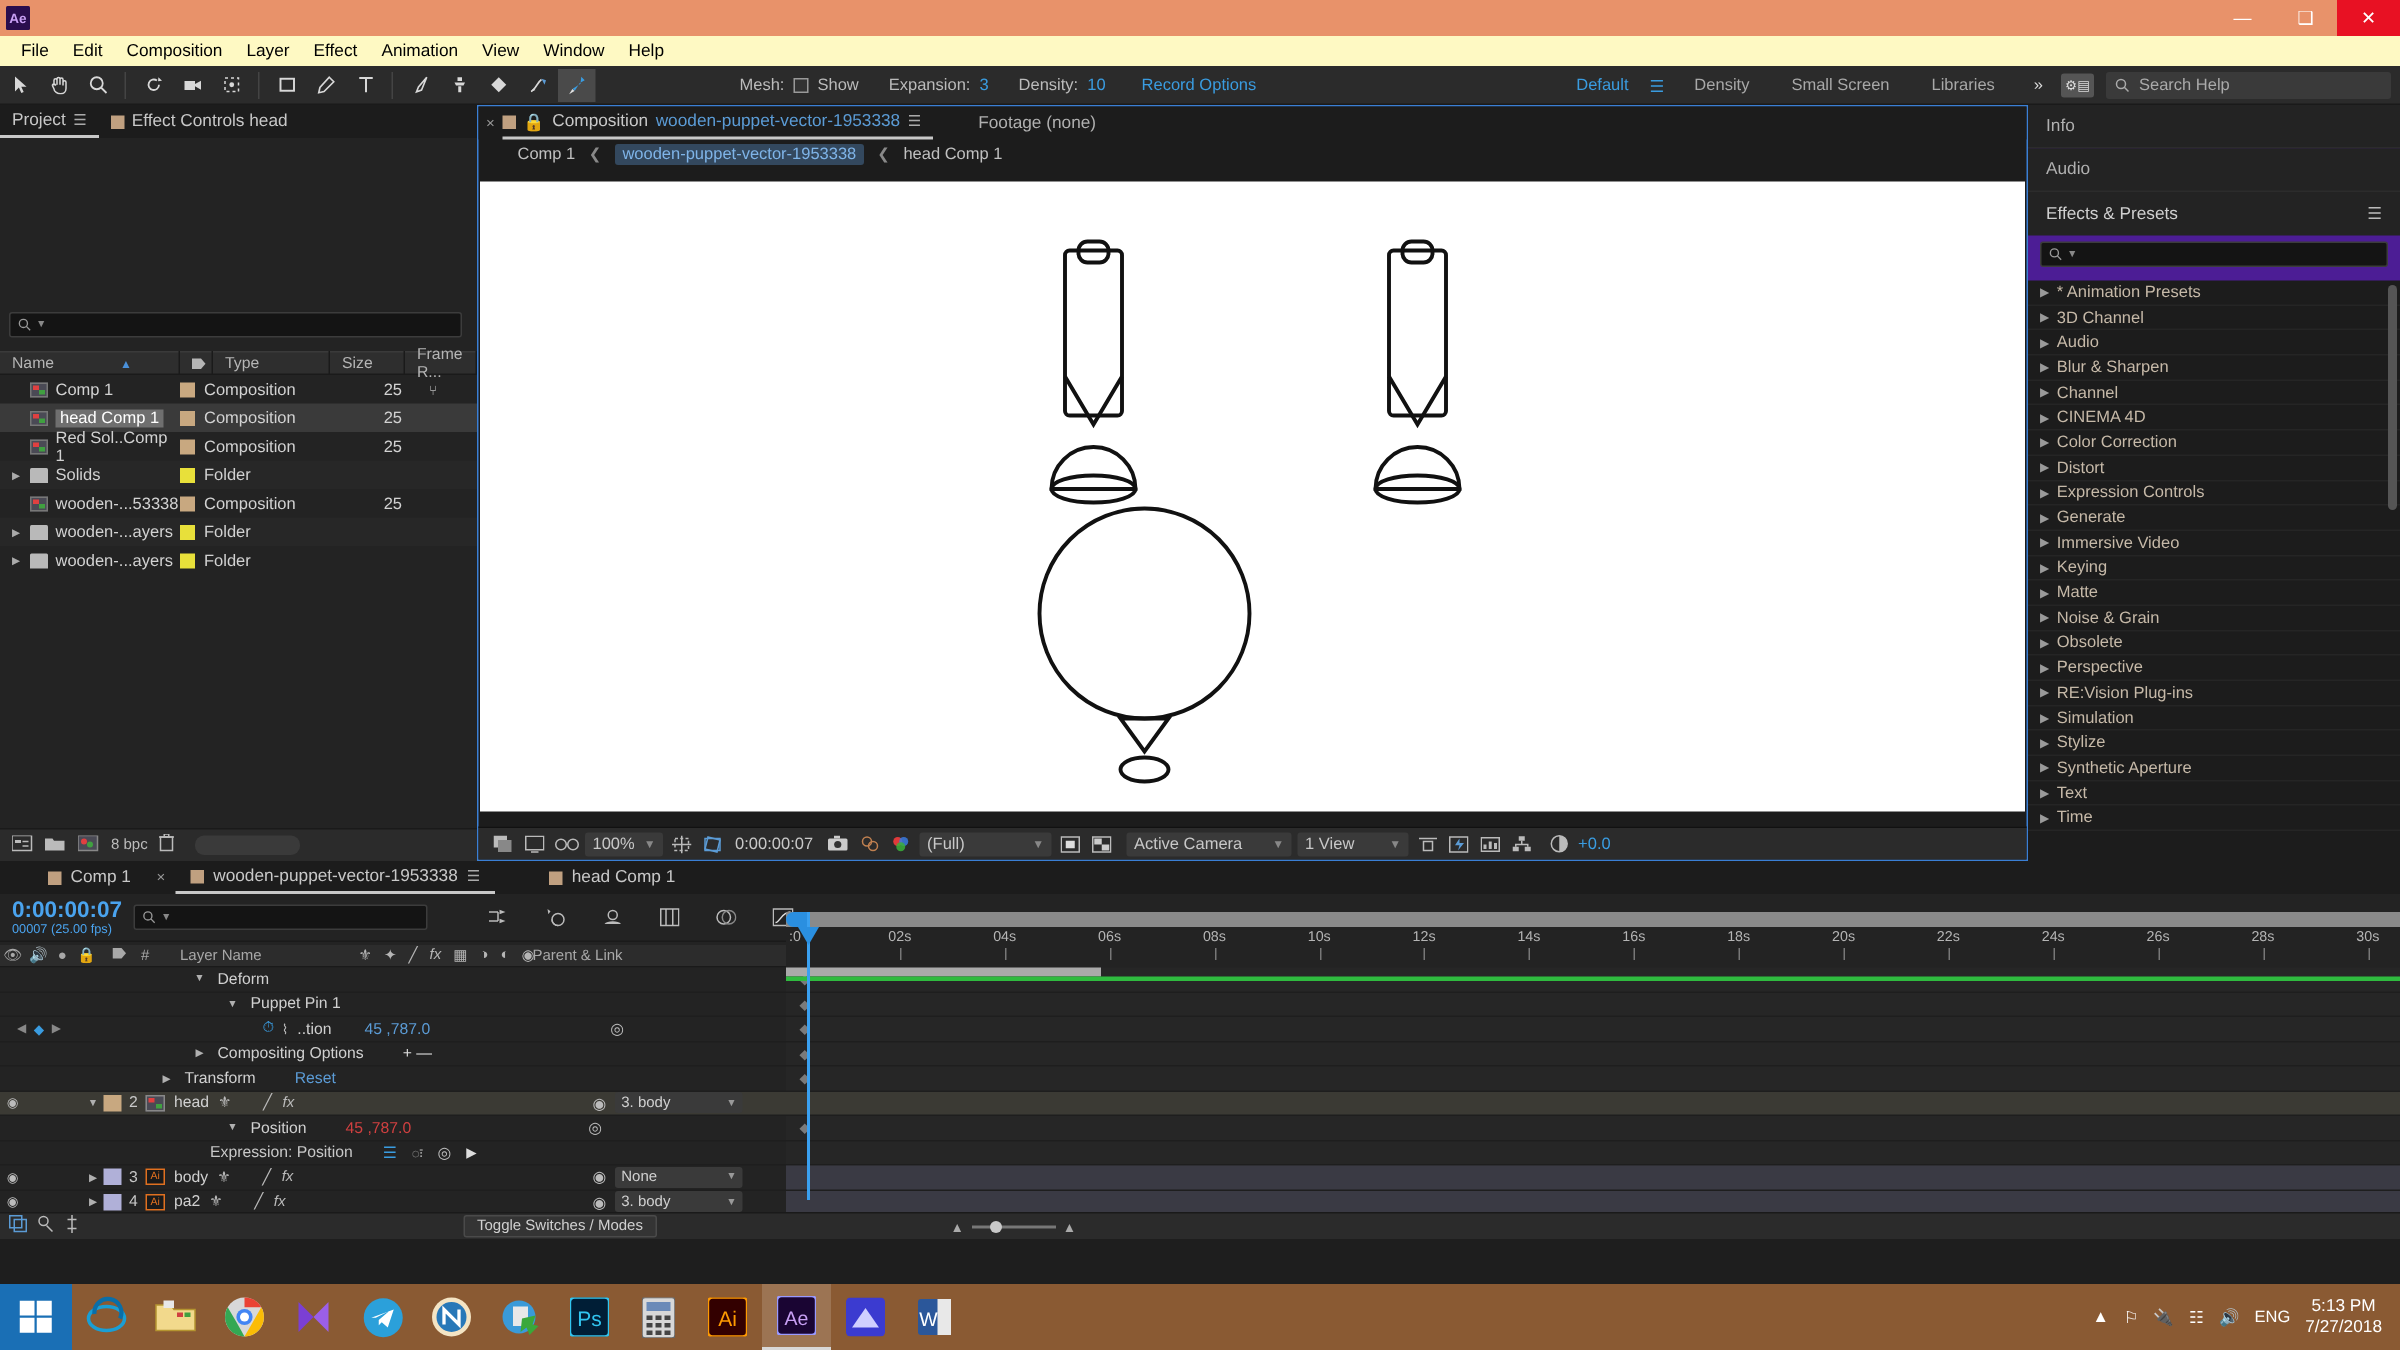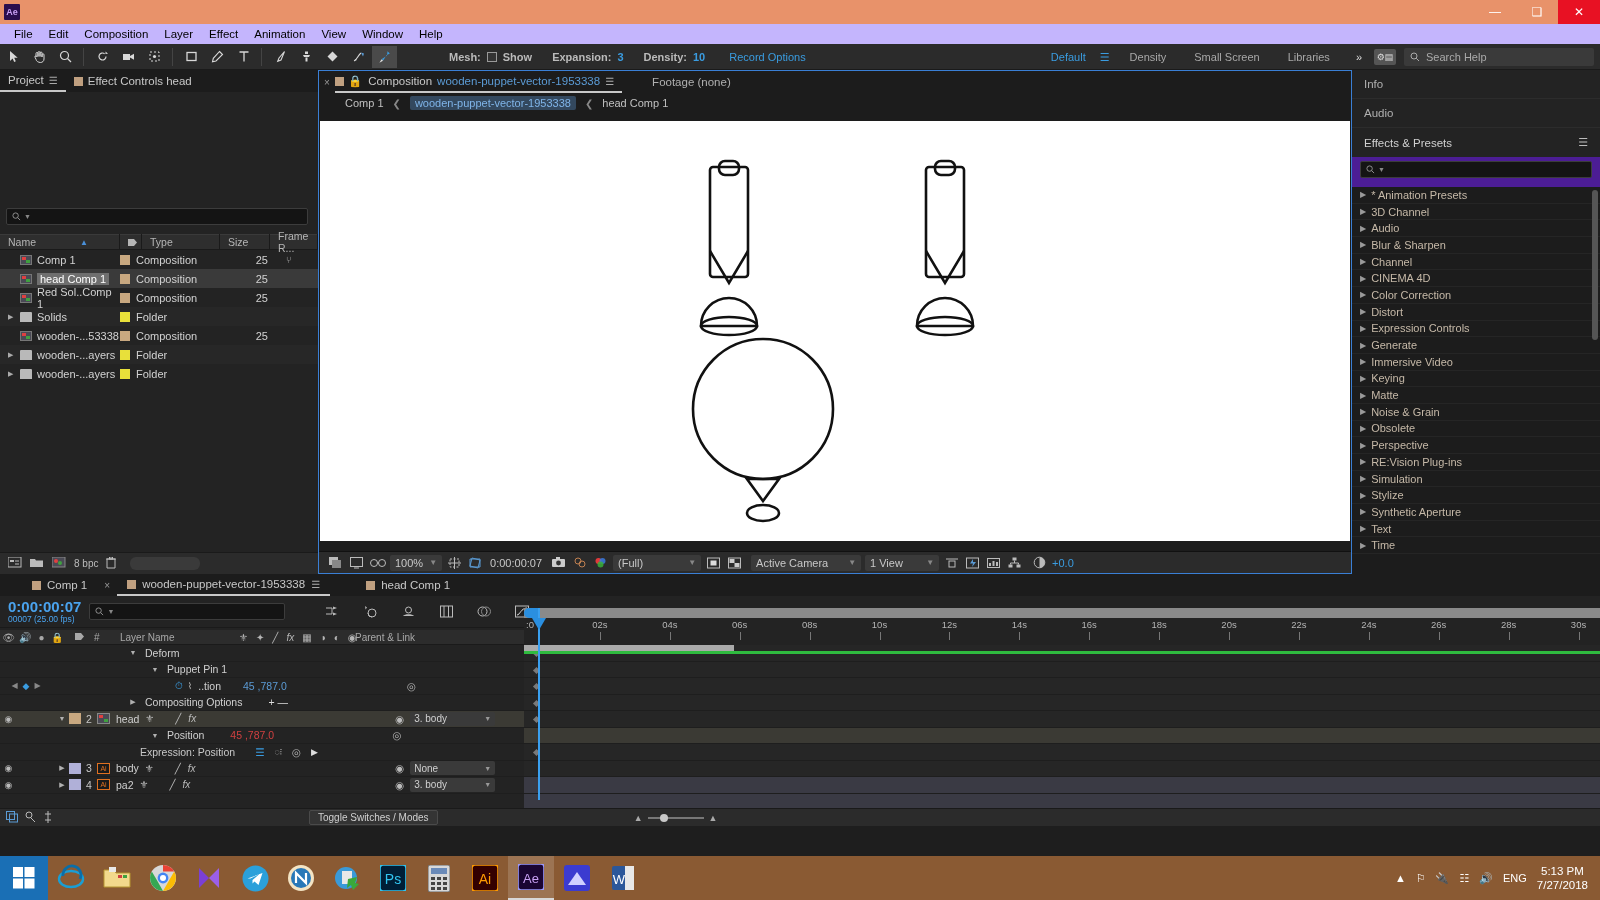--- a/index.html
+++ b/index.html
@@ -15,34 +15,34 @@
     justify-content:center; font-weight:bold; border-radius:1px; }
   #title-text { position:absolute; left:0; right:0; text-align:center;
     font-size:12.5px; color:#1b1b1b; }
   #win-btns { position:absolute; right:0; top:0; height:24px; display:flex; }
   .wb { width:42px; height:24px; display:flex; align-items:center;
     justify-content:center; color:#fff; font-size:12px; }
   .wb.close { background:#e81123; }
 
   
   #menubar { position:absolute; left:0; top:24px; width:1600px; height:20px;
-    background:#c4b5fd; display:flex; align-items:center; padding-left:6px; }
+    background:#fef9c3; display:flex; align-items:center; padding-left:6px; }
   .menu-item { font-size:11.5px; color:#000; padding:2px 8px; }
 
   
   #toolbar { position:absolute; left:0; top:44px; width:1600px; height:26px;
     background:#2b2b2b; display:flex; align-items:center;
     border-bottom:1px solid #1a1a1a; }
   .tool { width:25px; height:22px; display:flex; align-items:center;
     justify-content:center; color:#ccc; font-size:13px; margin-left:1px; }
   .tool.active { background:#4a4a4a; color:#fff; }
   .tool svg { display:block; }
   .tsep { width:1px; height:18px; background:#444; margin:0 5px; }
-  #mesh-group { display:flex; align-items:center; margin-left:52px;
-    font-size:11px; color:#bbb; gap:6px;font-weight:bold; }
+  #mesh-group { display:flex; align-items:center; margin-left:96px;
+    font-size:11px; color:#bbb; gap:6px; }
   .mesh-cb { width:10px; height:10px; border:1px solid #999; background:#333;
     display:inline-block; vertical-align:middle; }
   .blue { color:#3a9ce0; }
   #record-opt { color:#3a9ce0; font-size:11px; margin-left:24px; }
   #ws-group { position:absolute; right:0; top:0; height:26px; display:flex;
     align-items:center; font-size:11px; color:#a8a8a8; }
   .ws { padding:0 14px; }
   .ws.sel { color:#3a9ce0; }
   #search-help { width:190px; height:18px; background:#3a3a3a; border-radius:2px;
     display:flex; align-items:center; padding-left:6px; gap:6px;
@@ -927,20 +927,26 @@
         <span>..tion</span>
         <span class="bluval" style="margin-left: 22px;">45 ,787.0</span>
         <span style="margin-left: 120px; color: rgb(187, 187, 187);">◎</span>
       </div>
       <div class="lrow">
         <span style="width: 126px;"></span>
         <span class="tri2">▶</span>
         <span style="margin-left: 5px;">Compositing Options</span>
         <span style="margin-left: 26px; color: rgb(221, 221, 221);">+ —</span>
       </div>
+      <div class="lrow">
+        <span style="width: 104px;"></span>
+        <span class="tri2">▶</span>
+        <span style="margin-left: 5px;">Transform</span>
+        <span style="margin-left: 26px; color: rgb(91, 155, 213);">Reset</span>
+      </div>
       <div class="lrow hl" style="position: relative;">
         <span class="eye">◉</span>
         <span class="spacer"></span>
         <span class="tri2">▼</span>
         <span class="lsw" style="background: rgb(200, 168, 128);"></span>
         <span class="num">2</span>
         <span class="cmic"></span>
         <span class="lname">head</span>
         <span class="swcol">
           <span>⚜</span>

